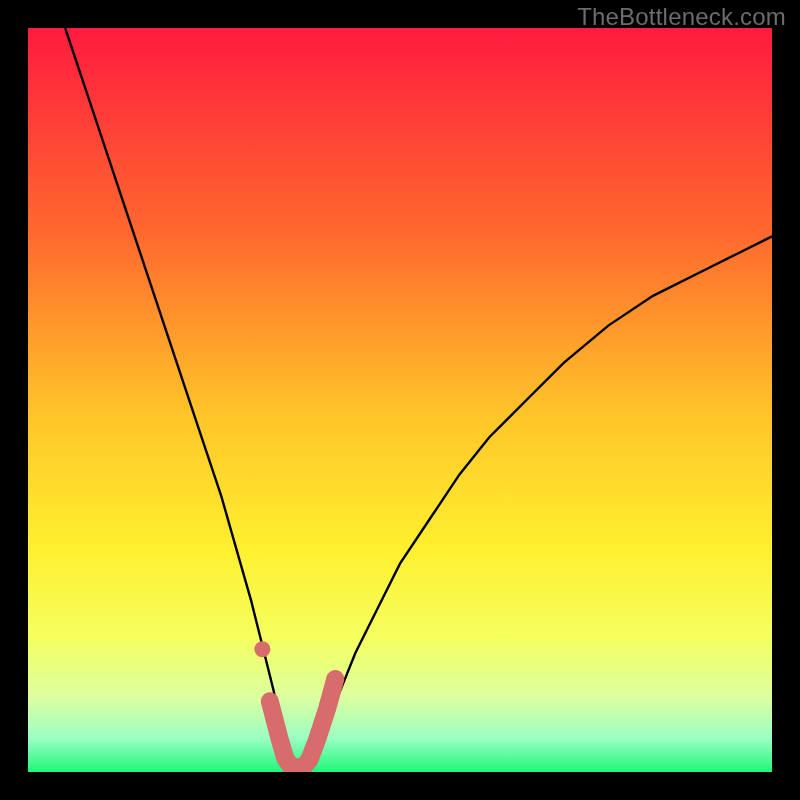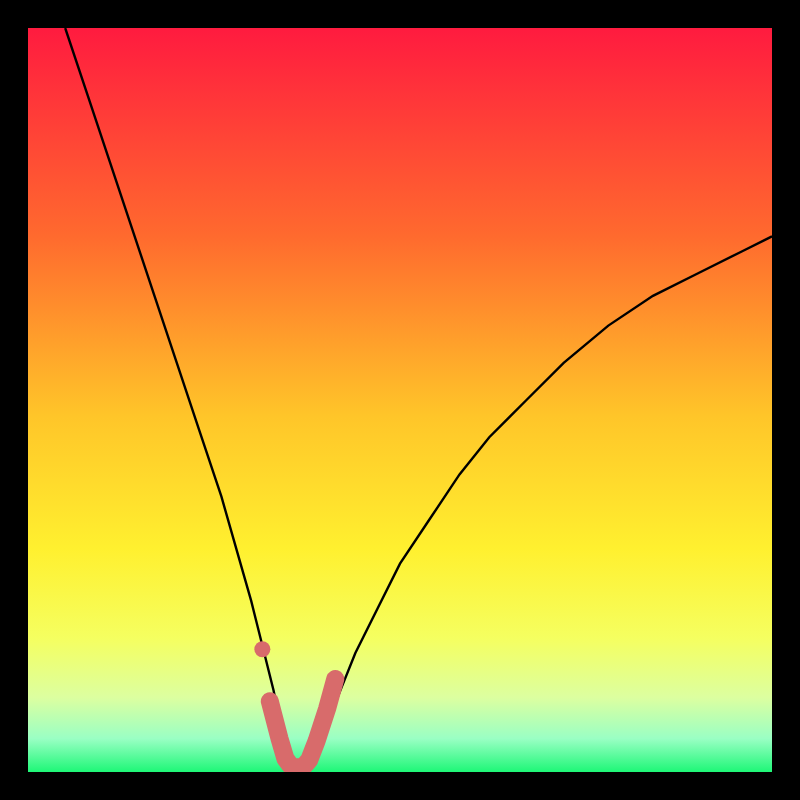--- a/index.html
+++ b/index.html
@@ -36,20 +36,21 @@
     background: #000;
   }
   svg {
     display: block;
   }
 </style>
 </head>
 <body>
 
 <div class="outer">
+  <div class="watermark">TheBottleneck.com</div>
 
   <div class="plot-frame">
     <svg id="plot-svg" width="744" height="744" viewBox="0 0 744 744">
       <defs>
         <linearGradient id="bg-grad" x1="0" y1="0" x2="0" y2="1">
             <stop offset="0%" stop-color="#ff1b3f"></stop>
             <stop offset="28.000000000000004%" stop-color="#ff6a2e"></stop>
             <stop offset="52%" stop-color="#ffc529"></stop>
             <stop offset="70%" stop-color="#fff02f"></stop>
             <stop offset="82%" stop-color="#f5ff60"></stop>

